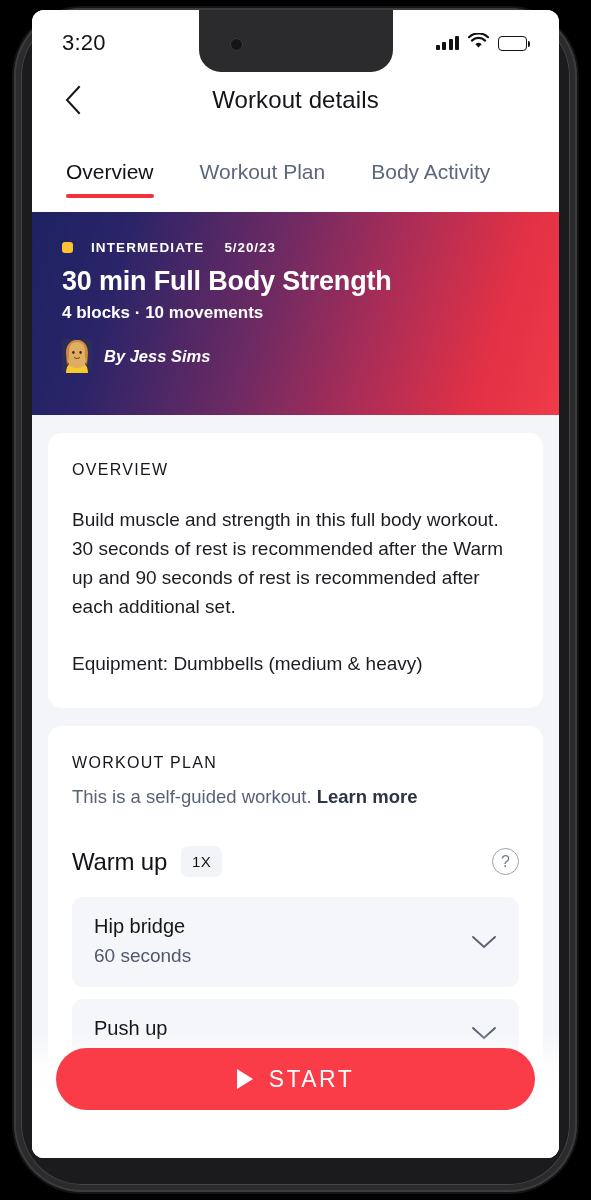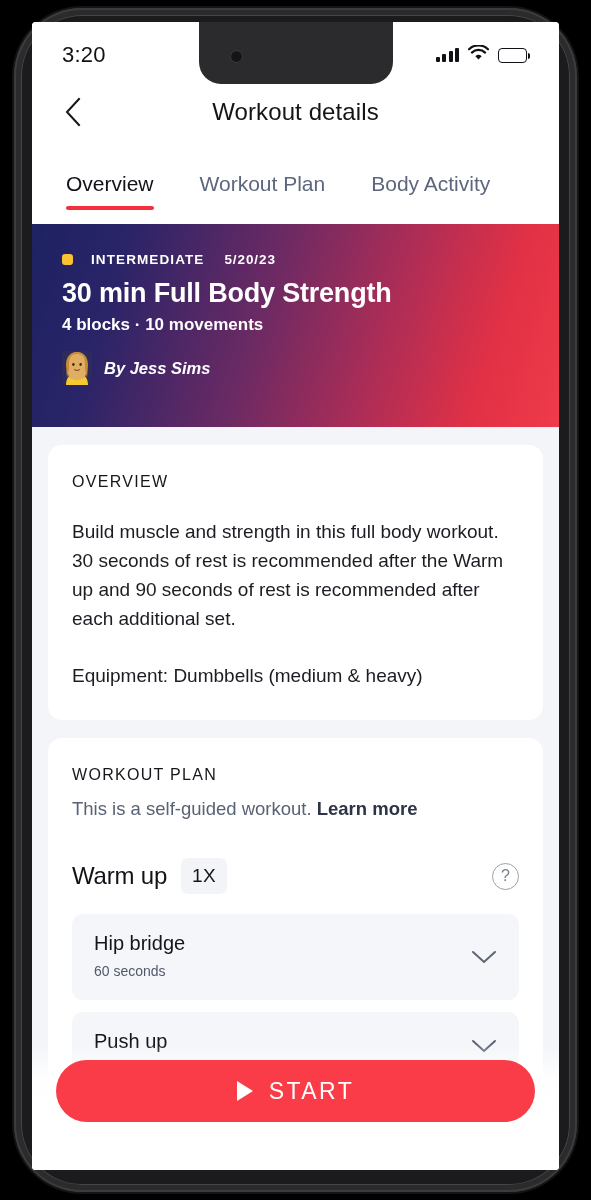--- a/index.html
+++ b/index.html
@@ -29,24 +29,24 @@
     top: 7px;
     right: 7px;
     bottom: 7px;
     border-radius: 61px;
     background: #1b1b1d;
     box-shadow: inset 0 0 0 1px #454547;
   }
   .screen {
     position: absolute;
     left: 18px;
-    top: 14px;
+    top: 2px;
     width: 527px;
     height: 1148px;
-    border-radius: 4px;
+    border-radius: 12px;
     overflow: hidden;
     background: #ffffff;
   }
   .notch {
     position: absolute;
     left: 50%;
     transform: translateX(-50%);
     top: 0;
     width: 194px;
     height: 62px;
@@ -279,21 +279,21 @@
   .block-title {
     font-size: 24px;
     color: #111318;
     letter-spacing: -0.2px;
   }
   .rep-badge {
     margin-left: 14px;
     background: #f2f4f7;
     border-radius: 7px;
     padding: 7px 11px 7px 11px;
-    font-size: 19px;
+    font-size: 15px;
     color: #14161a;
     letter-spacing: 0.4px;
   }
   .help-icon {
     margin-left: auto;
     width: 27px; height: 27px;
     border: 1.6px solid #9aa1ad;
     border-radius: 50%;
     display: flex; align-items: center; justify-content: center;
     font-size: 16px;
@@ -309,21 +309,21 @@
     align-items: center;
     cursor: pointer;
   }
   .exercise-texts { flex: 1; }
   .exercise-name {
     font-size: 20px;
     color: #14161b;
     margin-bottom: 7px;
   }
   .exercise-detail {
-    font-size: 14px;
+    font-size: 19px;
     color: #4f596b;
   }
   .chev {
     margin-top: 6px;
     flex-shrink: 0;
   }
 
   
   .bottom-fade {
     position: absolute;

